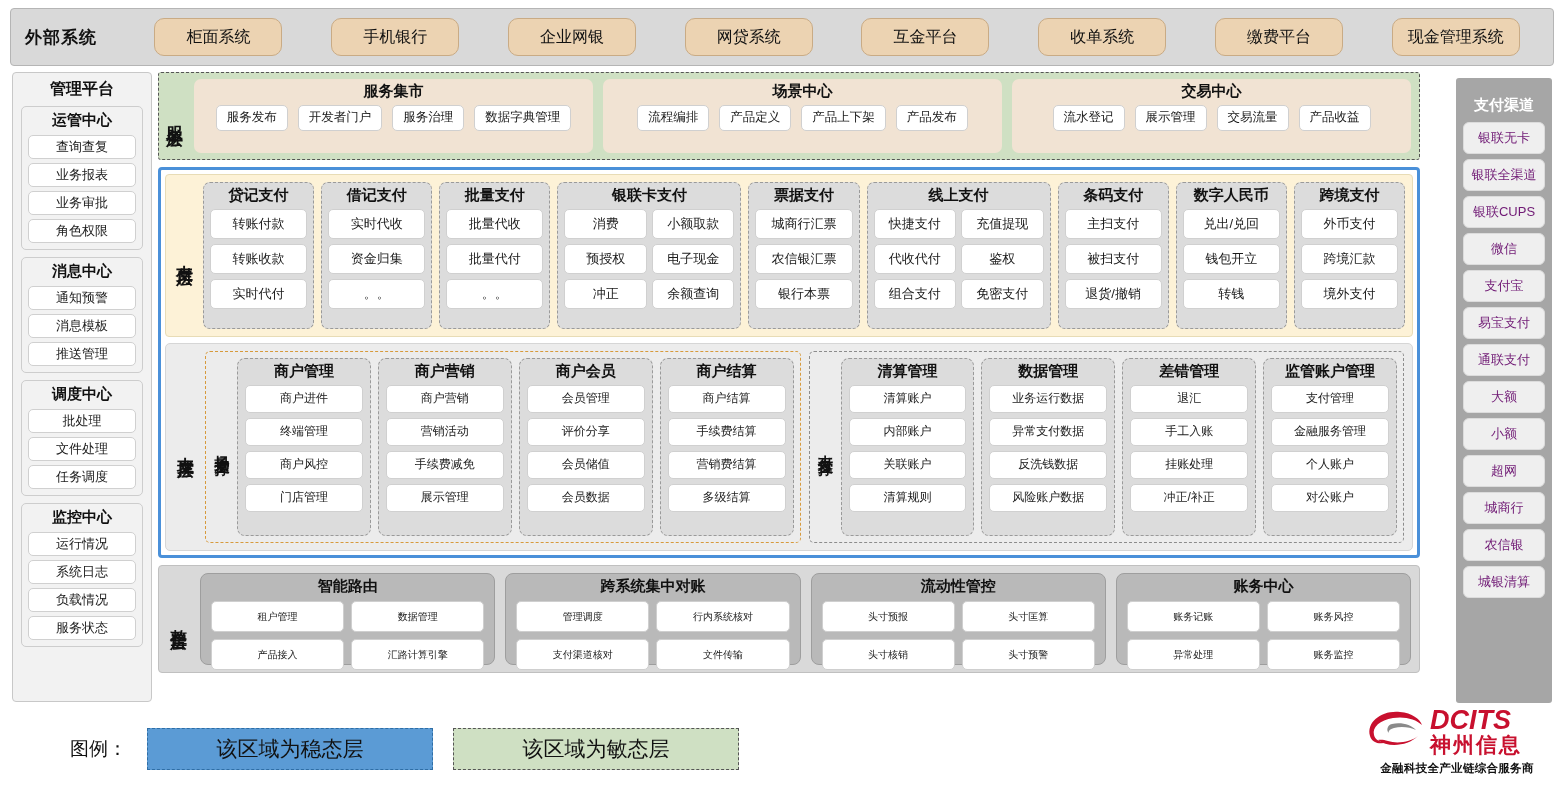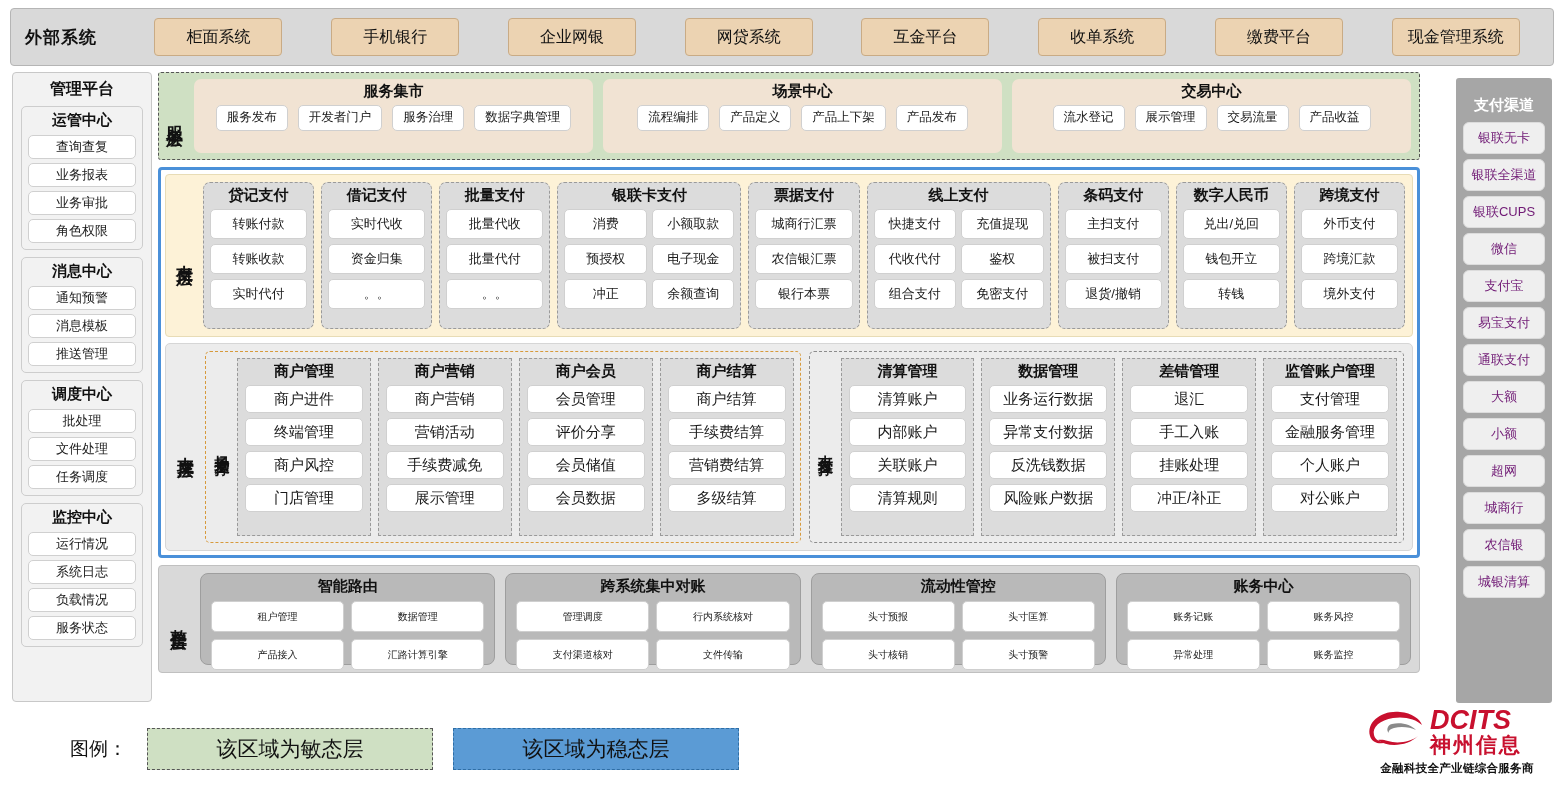--- a/index.html
+++ b/index.html
@@ -37,21 +37,21 @@
   }
   .external-title {
     font-size: 17px; font-weight: bold; color: #111;
     width: 110px; flex: none; text-align: left;
     letter-spacing: 1px;
   }
   .external-items { flex: 1; display: flex; justify-content: space-around; align-items: center; gap: 10px; }
   .ext-chip {
     background: #ecd3b2;
     border: 1px solid #c9ab85;
-    border-radius: 4px;
+    border-radius: 10px;
     height: 38px;
     min-width: 128px;
     padding: 0 14px;
     font-size: 16px; color: #111;
     display: flex; align-items: center; justify-content: center;
     white-space: nowrap;
   }
 
   
   .mgmt {
@@ -173,28 +173,28 @@
     border-radius: 5px;
     display: flex; align-items: stretch;
     padding: 6px 6px;
     gap: 6px;
   }
   .sup-box.scene { border: 1px dashed #d79a3c; }
   .sup-box.paysup { border: 1px dashed #8c8c8c; }
   .sup-col {
     background: #dcdcdc;
     border: 1px dashed #9a9a9a;
-    border-radius: 0;
+    border-radius: 8px;
     flex: 1;
     padding: 2px 7px 6px 7px;
     display: flex; flex-direction: column; align-items: center;
   }
   .sup-col-title { font-size: 15px; font-weight: bold; color: #111; margin: 1px 0 4px 0; white-space: nowrap; }
   .sup-chips { display: flex; flex-direction: column; gap: 5px; width: 100%; }
-  .sup-chip { height: 28px; font-size: 15px; padding: 0 4px; }
+  .sup-chip { height: 28px; font-size: 12px; padding: 0 4px; }
 
   
   .integ-layer {
     margin-top: 7px;
     background: #d9d9d9;
     border: 1px solid #c0c0c0;
     border-radius: 4px;
     display: flex; align-items: stretch;
     padding: 7px 8px;
     gap: 10px;
@@ -548,22 +548,22 @@
       <div class="ch-chip">小额</div>
       <div class="ch-chip">超网</div>
       <div class="ch-chip">城商行</div>
       <div class="ch-chip">农信银</div>
       <div class="ch-chip">城银清算</div>
     </div>
 </div>
 
 <div class="legend">
   <div class="legend-label">图例：</div>
+  <div class="legend-box legend-blue">该区域为稳态层</div>
   <div class="legend-box legend-green">该区域为敏态层</div>
-  <div class="legend-box legend-blue">该区域为稳态层</div>
 </div>
 
 <div class="logo">
   <div class="logo-row">
     <div class="logo-mark">
       <svg width="62" height="46" viewBox="0 0 62 46">
         <path d="M6,30 C2,16 18,4 36,6 C48,7 56,13 58,19 C52,13 40,10 29,12 C16,14 8,21 10,29 C11,34 17,37 24,36 C16,39 8,37 6,30 Z" fill="#c8102e"></path>
         <path d="M14,34 C24,42 44,40 54,30 C47,36 33,38 24,35 C20,33.8 17,33.5 14,34 Z" fill="#c8102e"></path>
         <path d="M28,18 C38,16 47,19 52,24 C46,21 37,20 30,22 C26,23 24,25 25,27 C22,25 23,19 28,18 Z" fill="#8a8a8a"></path>
       </svg>

